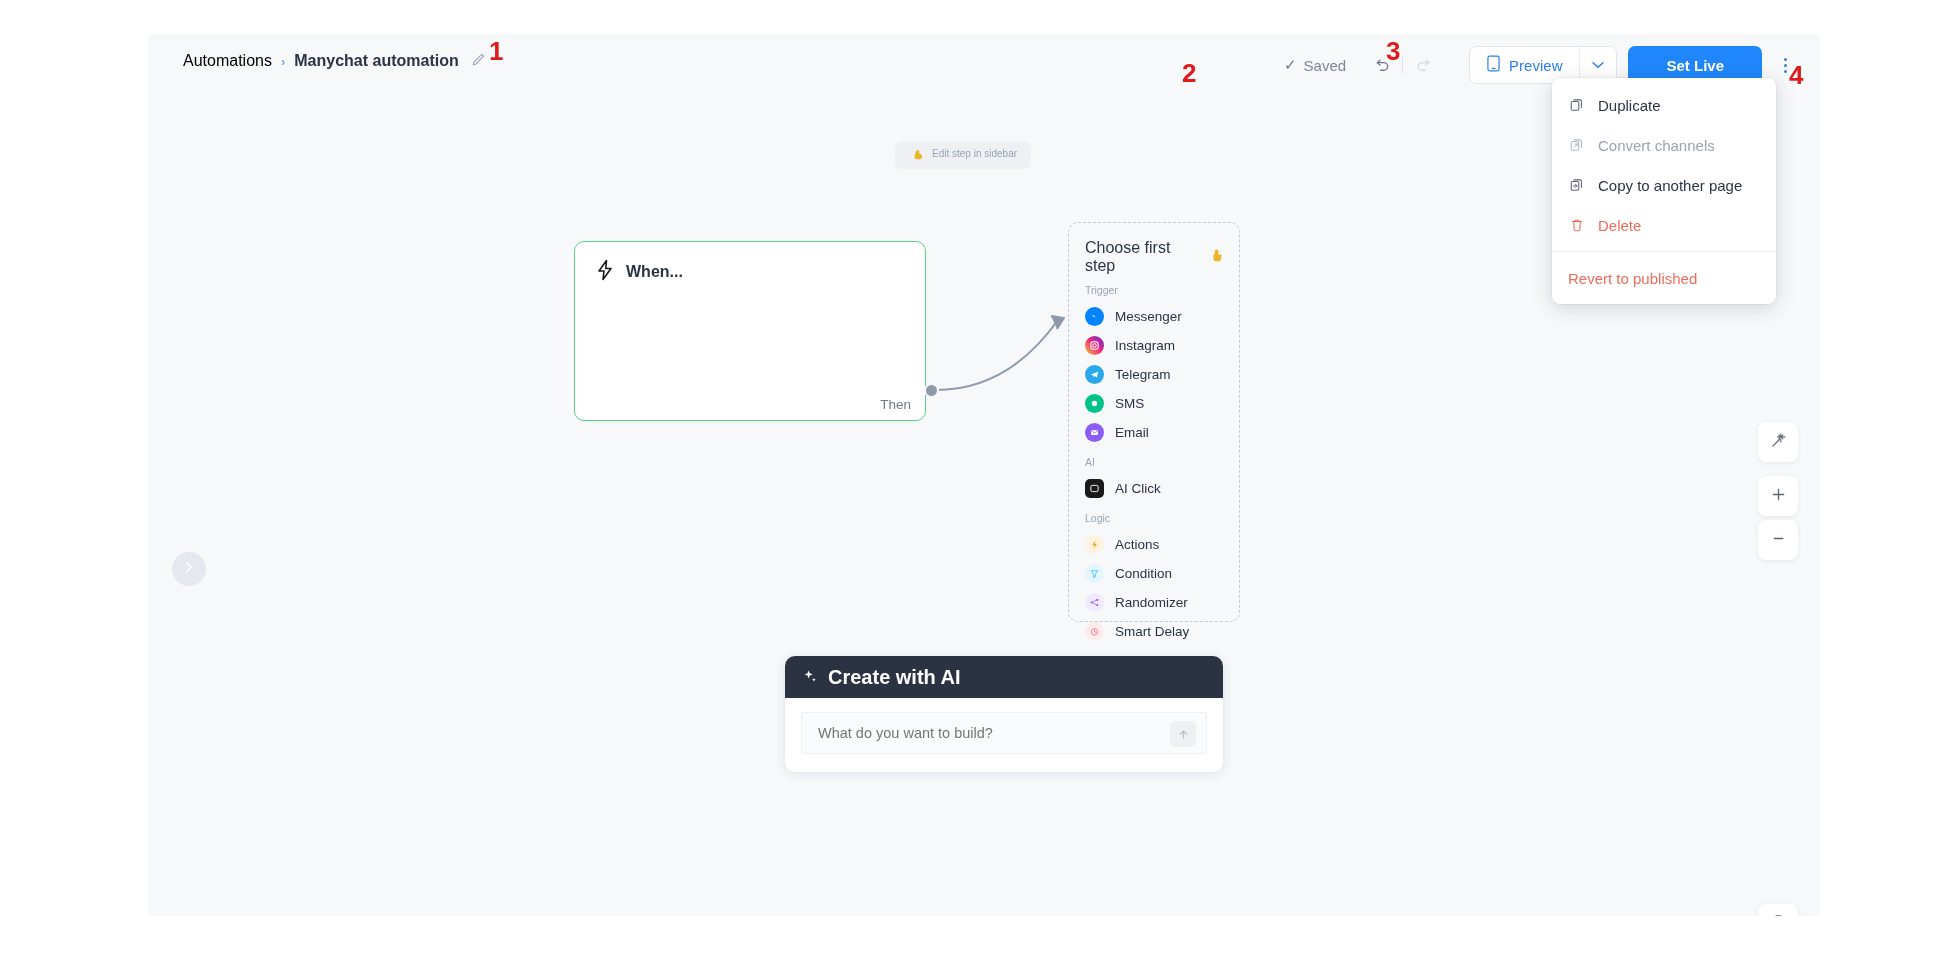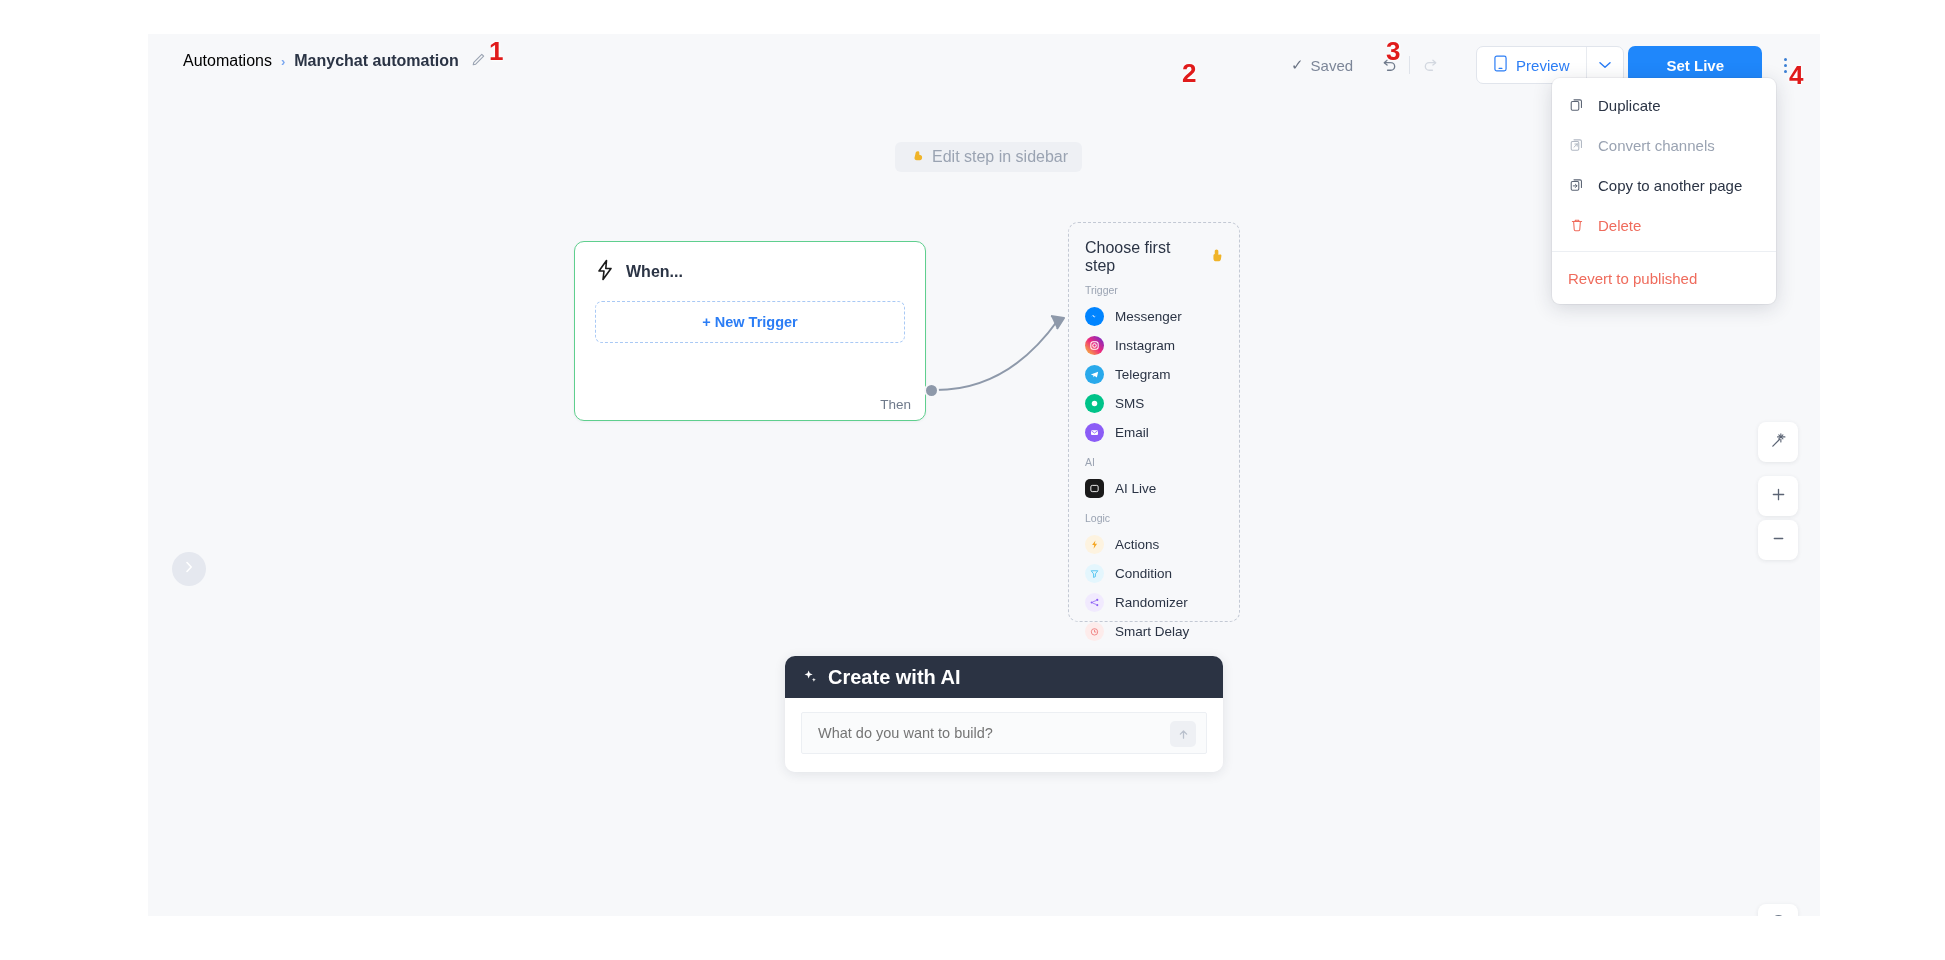--- a/index.html
+++ b/index.html
@@ -63,21 +63,21 @@
     display:flex; align-items:center; gap:9px;
     padding: 0 17px; height:100%;
     color:#2b7df5; font-size:15px; font-weight:500; cursor:pointer;
   }
   .preview-caret {
     width:37px; height:100%; display:flex; align-items:center;
     justify-content:center; border-left:1px solid #e8ebf0;
     color:#2b7df5; cursor:pointer;
   }
   .setlive-btn {
-    margin-left: 4px;
+    margin-left: 11px;
     background:#1f87fb; color:#fff; font-size:15px; font-weight:600;
     height:38px; border-radius:7px; padding:0 38px;
     display:flex; align-items:center; justify-content:center; cursor:pointer;
     border:none; font-family:"Liberation Sans", sans-serif;
   }
   .kebab {
     margin-left: 10px; width:26px; height:38px;
     display:flex; flex-direction:column; align-items:center;
     justify-content:center; gap:3px; cursor:pointer;
   }
@@ -122,21 +122,21 @@
   .menu-sep { height:1px; background:#eceff3; margin: 6px 0; }
   .menu-item.revert { color:#ef6b5c; padding-left:16px; height:40px; margin-bottom:6px; }
 
   
   .canvas { position:absolute; left:0; top:58px; right:0; bottom:0; background:#f7f8fa; }
 
   .edit-pill {
     position:absolute; left:747px; top:50px;
     display:flex; align-items:flex-start; gap:8px;
     background:#eef0f4; border-radius:6px;
-    padding: 6px 14px; font-size:16px; color:#9aa3b2;
+    padding: 6px 14px; font-size:10px; color:#9aa3b2;
   }
 
   
   .expand-chevron {
     position:absolute; left: 24px; top: 460px;
     width:34px; height:34px; border-radius:50%;
     background:#e5e8ef; display:flex; align-items:center; justify-content:center;
     color:#fff; cursor:pointer;
   }
 
@@ -349,21 +349,20 @@
 
       <div class="trigger-card">
         <div class="tc-head">
           <span>
             <svg width="20" height="22" viewBox="0 0 20 22" fill="none">
               <path d="M11.5 1.5L4 12h5l-1 8.5L16 9.5h-5.2z" stroke="#1a1a1a" stroke-width="1.6" stroke-linejoin="round" fill="#ffffff"></path>
             </svg>
           </span>
           <span class="tc-title">When...</span>
         </div>
-        <div class="tc-newtrigger">+ New Trigger</div>
         <div class="tc-then">Then</div>
       </div>
       <div class="then-dot"></div>
 
       <div class="step-panel">
         <div class="sp-title">
           <span>Choose first step</span>
           <span>
             <svg width="13" height="15" viewBox="0 0 14 16" fill="none">
               <path d="M7 1.5c1.2 0 2 .8 2 1.8v4l2-.3c.8-.1 1.4.5 1.3 1.3l-.5 3.4c-.2 1.5-1.4 2.6-2.9 2.6H6.6c-1.6 0-2.9-1.3-2.9-2.9V8.2c0-.9.6-1.6 1.4-1.7V3.3c0-1 .8-1.8 1.9-1.8z" fill="#f0b429"></path>
@@ -415,21 +414,21 @@
           <span>Email</span>
         </div>
 
         <div class="sp-group-label">AI</div>
         <div class="sp-item">
           <span class="sp-ico sq" style="background:#1a1a1a;">
             <svg width="11" height="11" viewBox="0 0 12 12" fill="none">
               <rect x="2" y="2.6" width="8" height="6.8" rx="1.6" stroke="#fff" stroke-width="1"></rect>
             </svg>
           </span>
-          <span>AI Live</span>
+          <span>AI Click</span>
         </div>
 
         <div class="sp-group-label">Logic</div>
         <div class="sp-item">
           <span class="sp-ico" style="background:#fdf3e0;">
             <svg width="11" height="11" viewBox="0 0 12 12" fill="none">
                 <path d="M7 1.5L3.4 6.6h2.3L5 10.5 8.8 5.3H6.4z" fill="#f5a623"></path>
               </svg>
           </span>
           <span>Actions</span>

